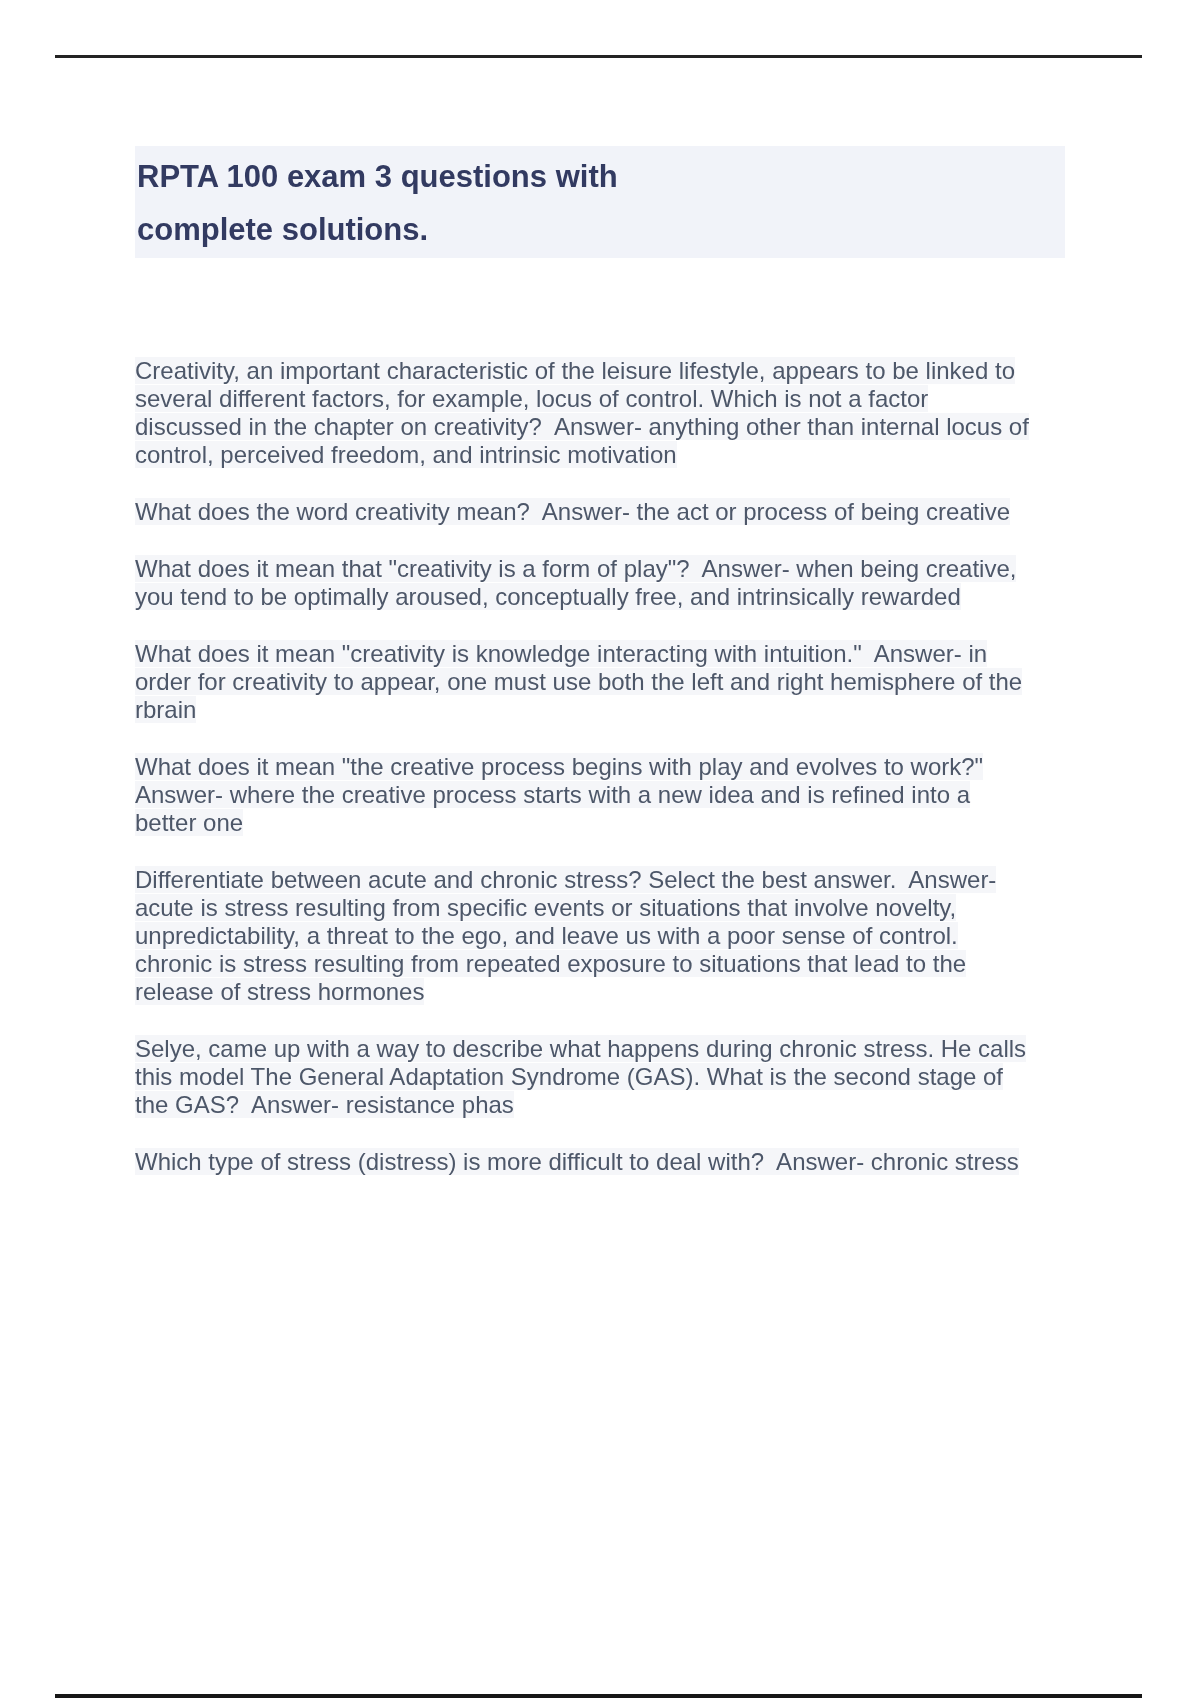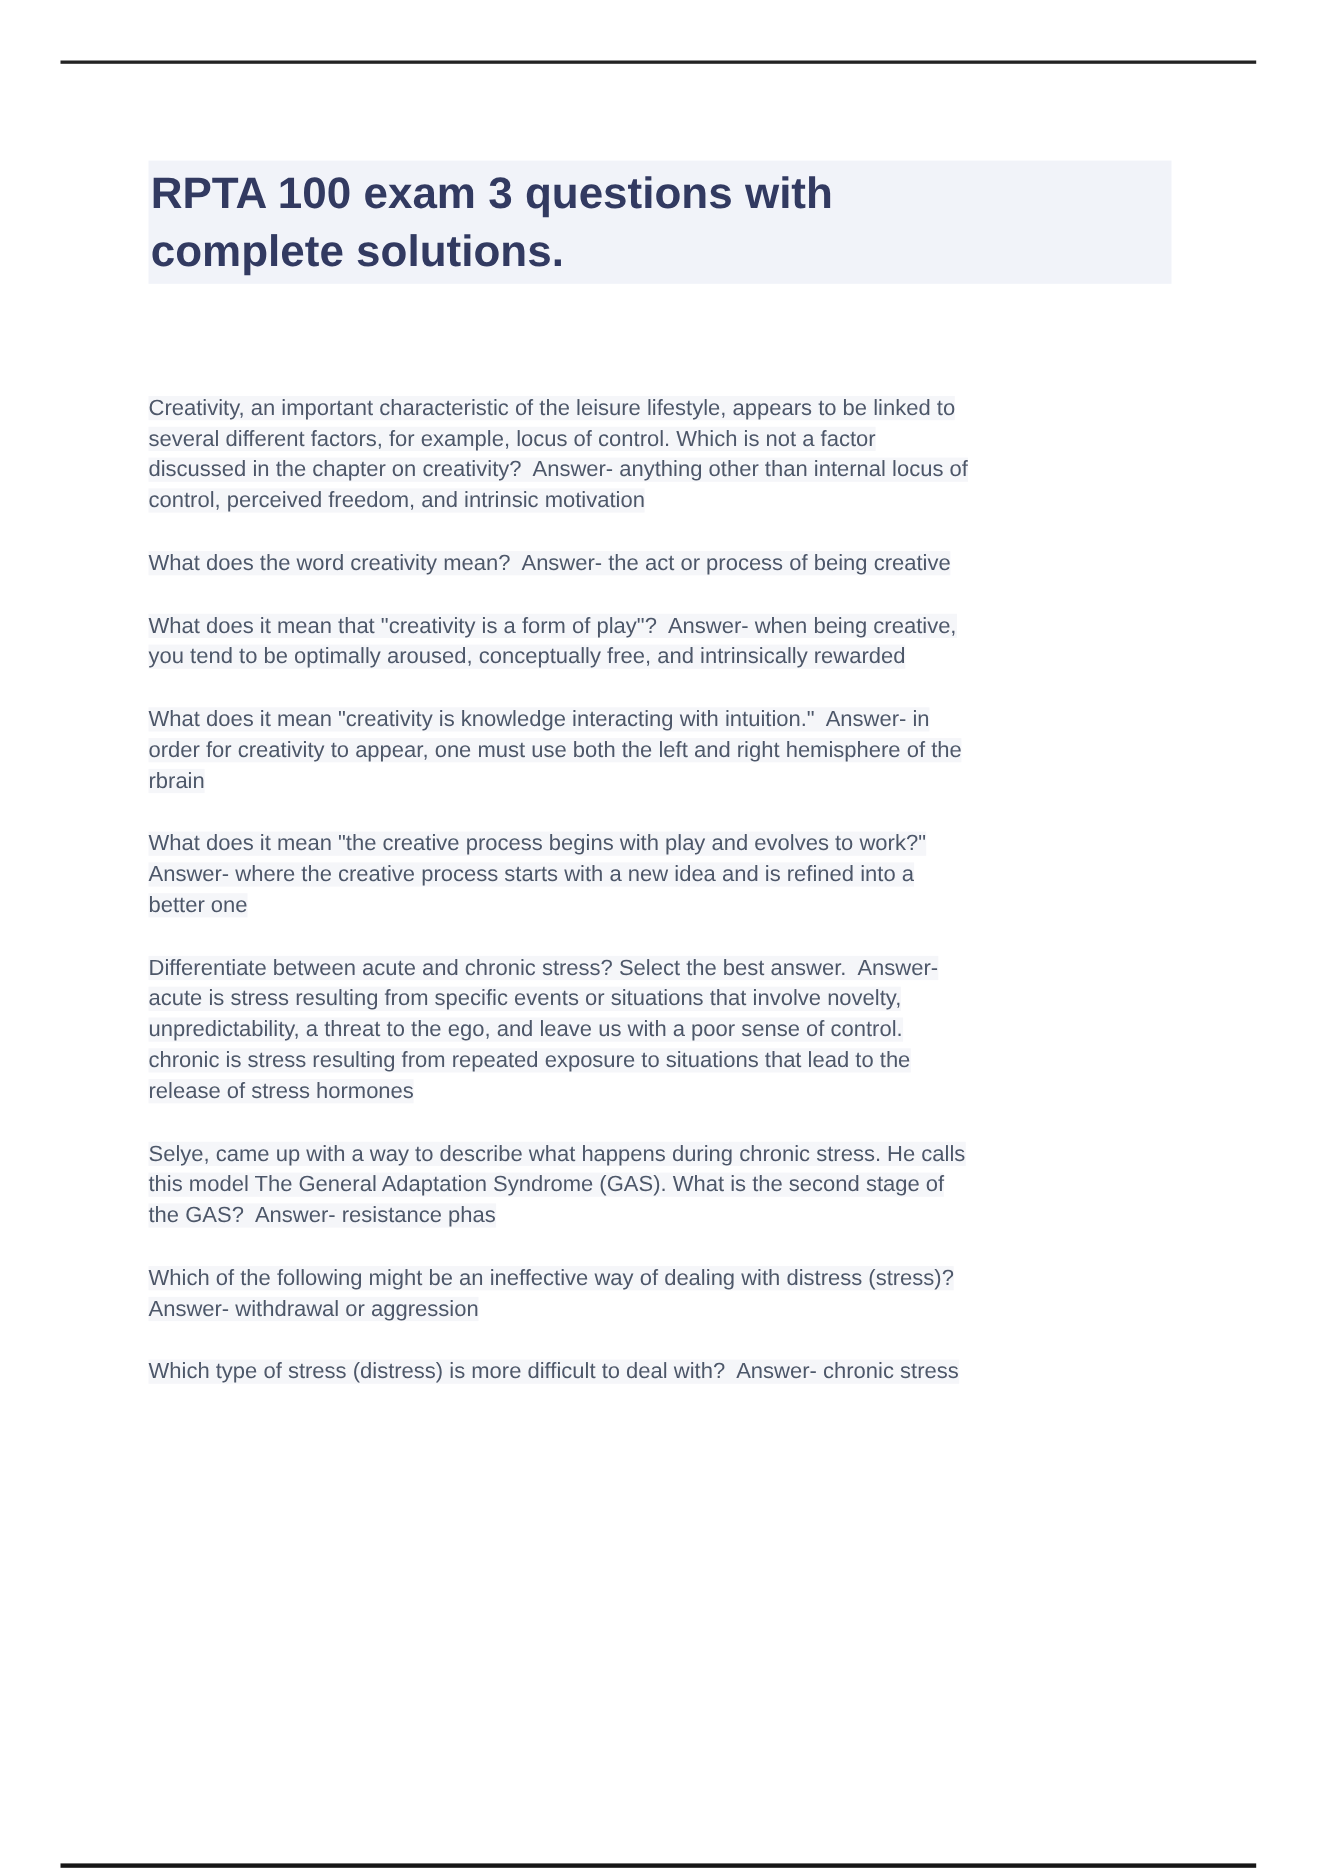--- a/index.html
+++ b/index.html
@@ -24,34 +24,34 @@
     background: #161616;
   }
   .title-block {
     position: absolute;
     left: 135px; top: 146px;
     width: 928px;
     margin: 0;
     padding: 4px 0 2px 2px;
     background: #f1f3f9;
     color: #323a61;
-    font-size: 40px;
+    font-size: 31px;
     font-weight: bold;
     line-height: 53px;
     white-space: pre;
     letter-spacing: 0px;
   }
   .content {
     position: absolute;
     left: 135px; top: 357px;
     width: 1020px;
   }
   .content p {
     margin: 0 0 29px 0;
-    font-size: 20px;
+    font-size: 24px;
     line-height: 28px;
     color: #4d5769;
     white-space: pre;
   }
   .content p span.hl {
     background: #f5f6f9;
   }
 </style>
 </head>
 <body>
@@ -78,20 +78,18 @@
 Answer- where the creative process starts with a new idea and is refined into a
 better one</span></p>
     <p><span class="hl">Differentiate between acute and chronic stress? Select the best answer.  Answer-
 acute is stress resulting from specific events or situations that involve novelty,
 unpredictability, a threat to the ego, and leave us with a poor sense of control.
 chronic is stress resulting from repeated exposure to situations that lead to the
 release of stress hormones</span></p>
     <p><span class="hl">Selye, came up with a way to describe what happens during chronic stress. He calls
 this model The General Adaptation Syndrome (GAS). What is the second stage of
 the GAS?  Answer- resistance phas</span></p>
-    <p><span class="hl">Which of the following might be an ineffective way of dealing with distress (stress)?
-Answer- withdrawal or aggression</span></p>
     <p><span class="hl">Which type of stress (distress) is more difficult to deal with?  Answer- chronic stress</span></p>
   </div>
 
   <div class="rule-bottom"></div>
 
 </div>
 
 </body></html>

